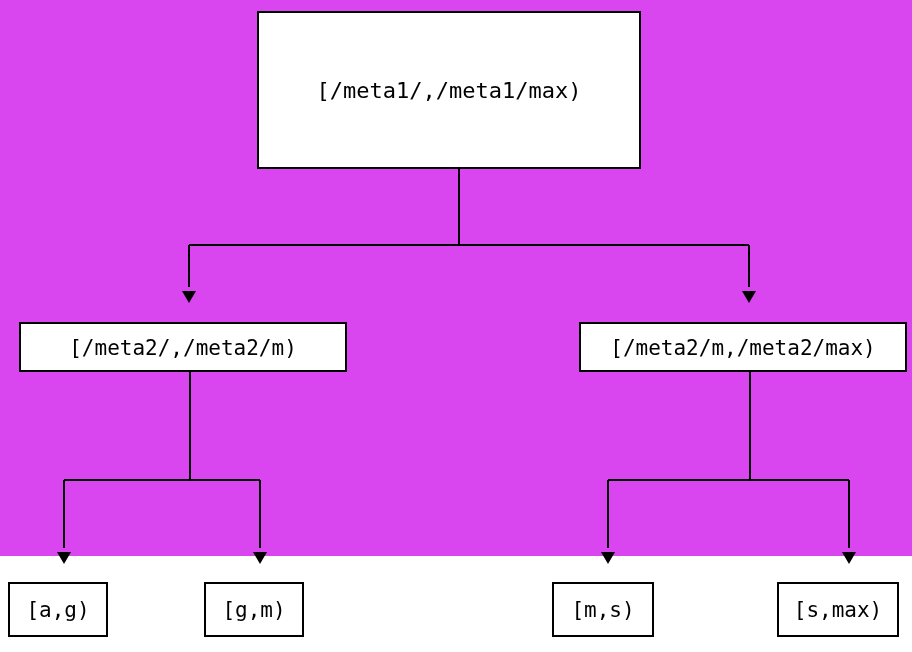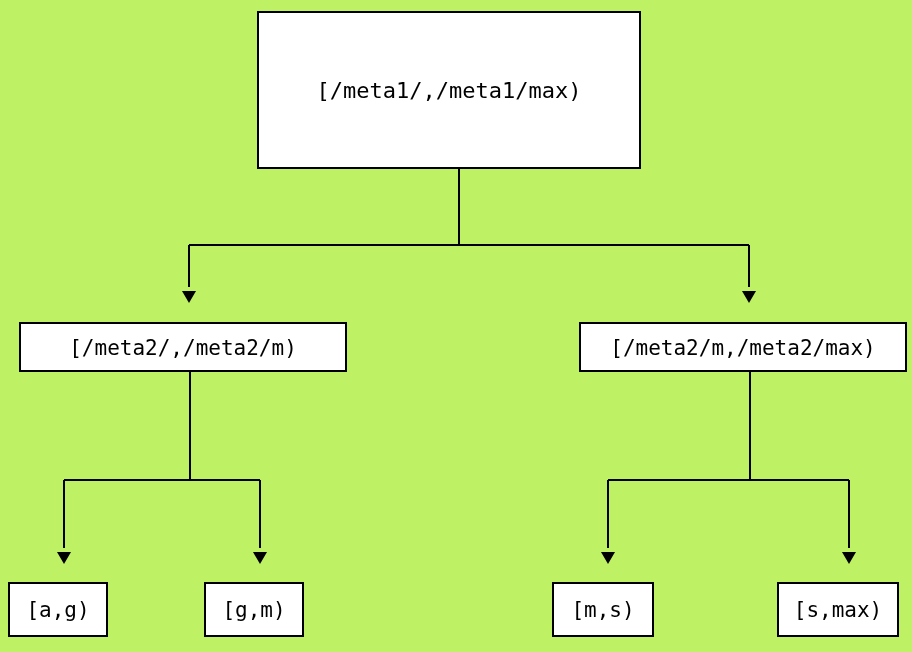--- a/index.html
+++ b/index.html
@@ -10,22 +10,22 @@
   }
   body {
     width: 912px;
     height: 652px;
     font-family: "DejaVu Sans Mono", "Liberation Mono", monospace;
     overflow: hidden;
   }
   #diagram-root {
     position: relative;
     width: 912px;
-    height: 652px;
-    background: #bef264;
+    height: 556px;
+    background: #d946ef;
   }
   svg.tree-canvas {
     position: absolute;
     left: 0;
     top: 0;
     width: 912px;
     height: 652px;
     display: block;
   }
   .node-box {

